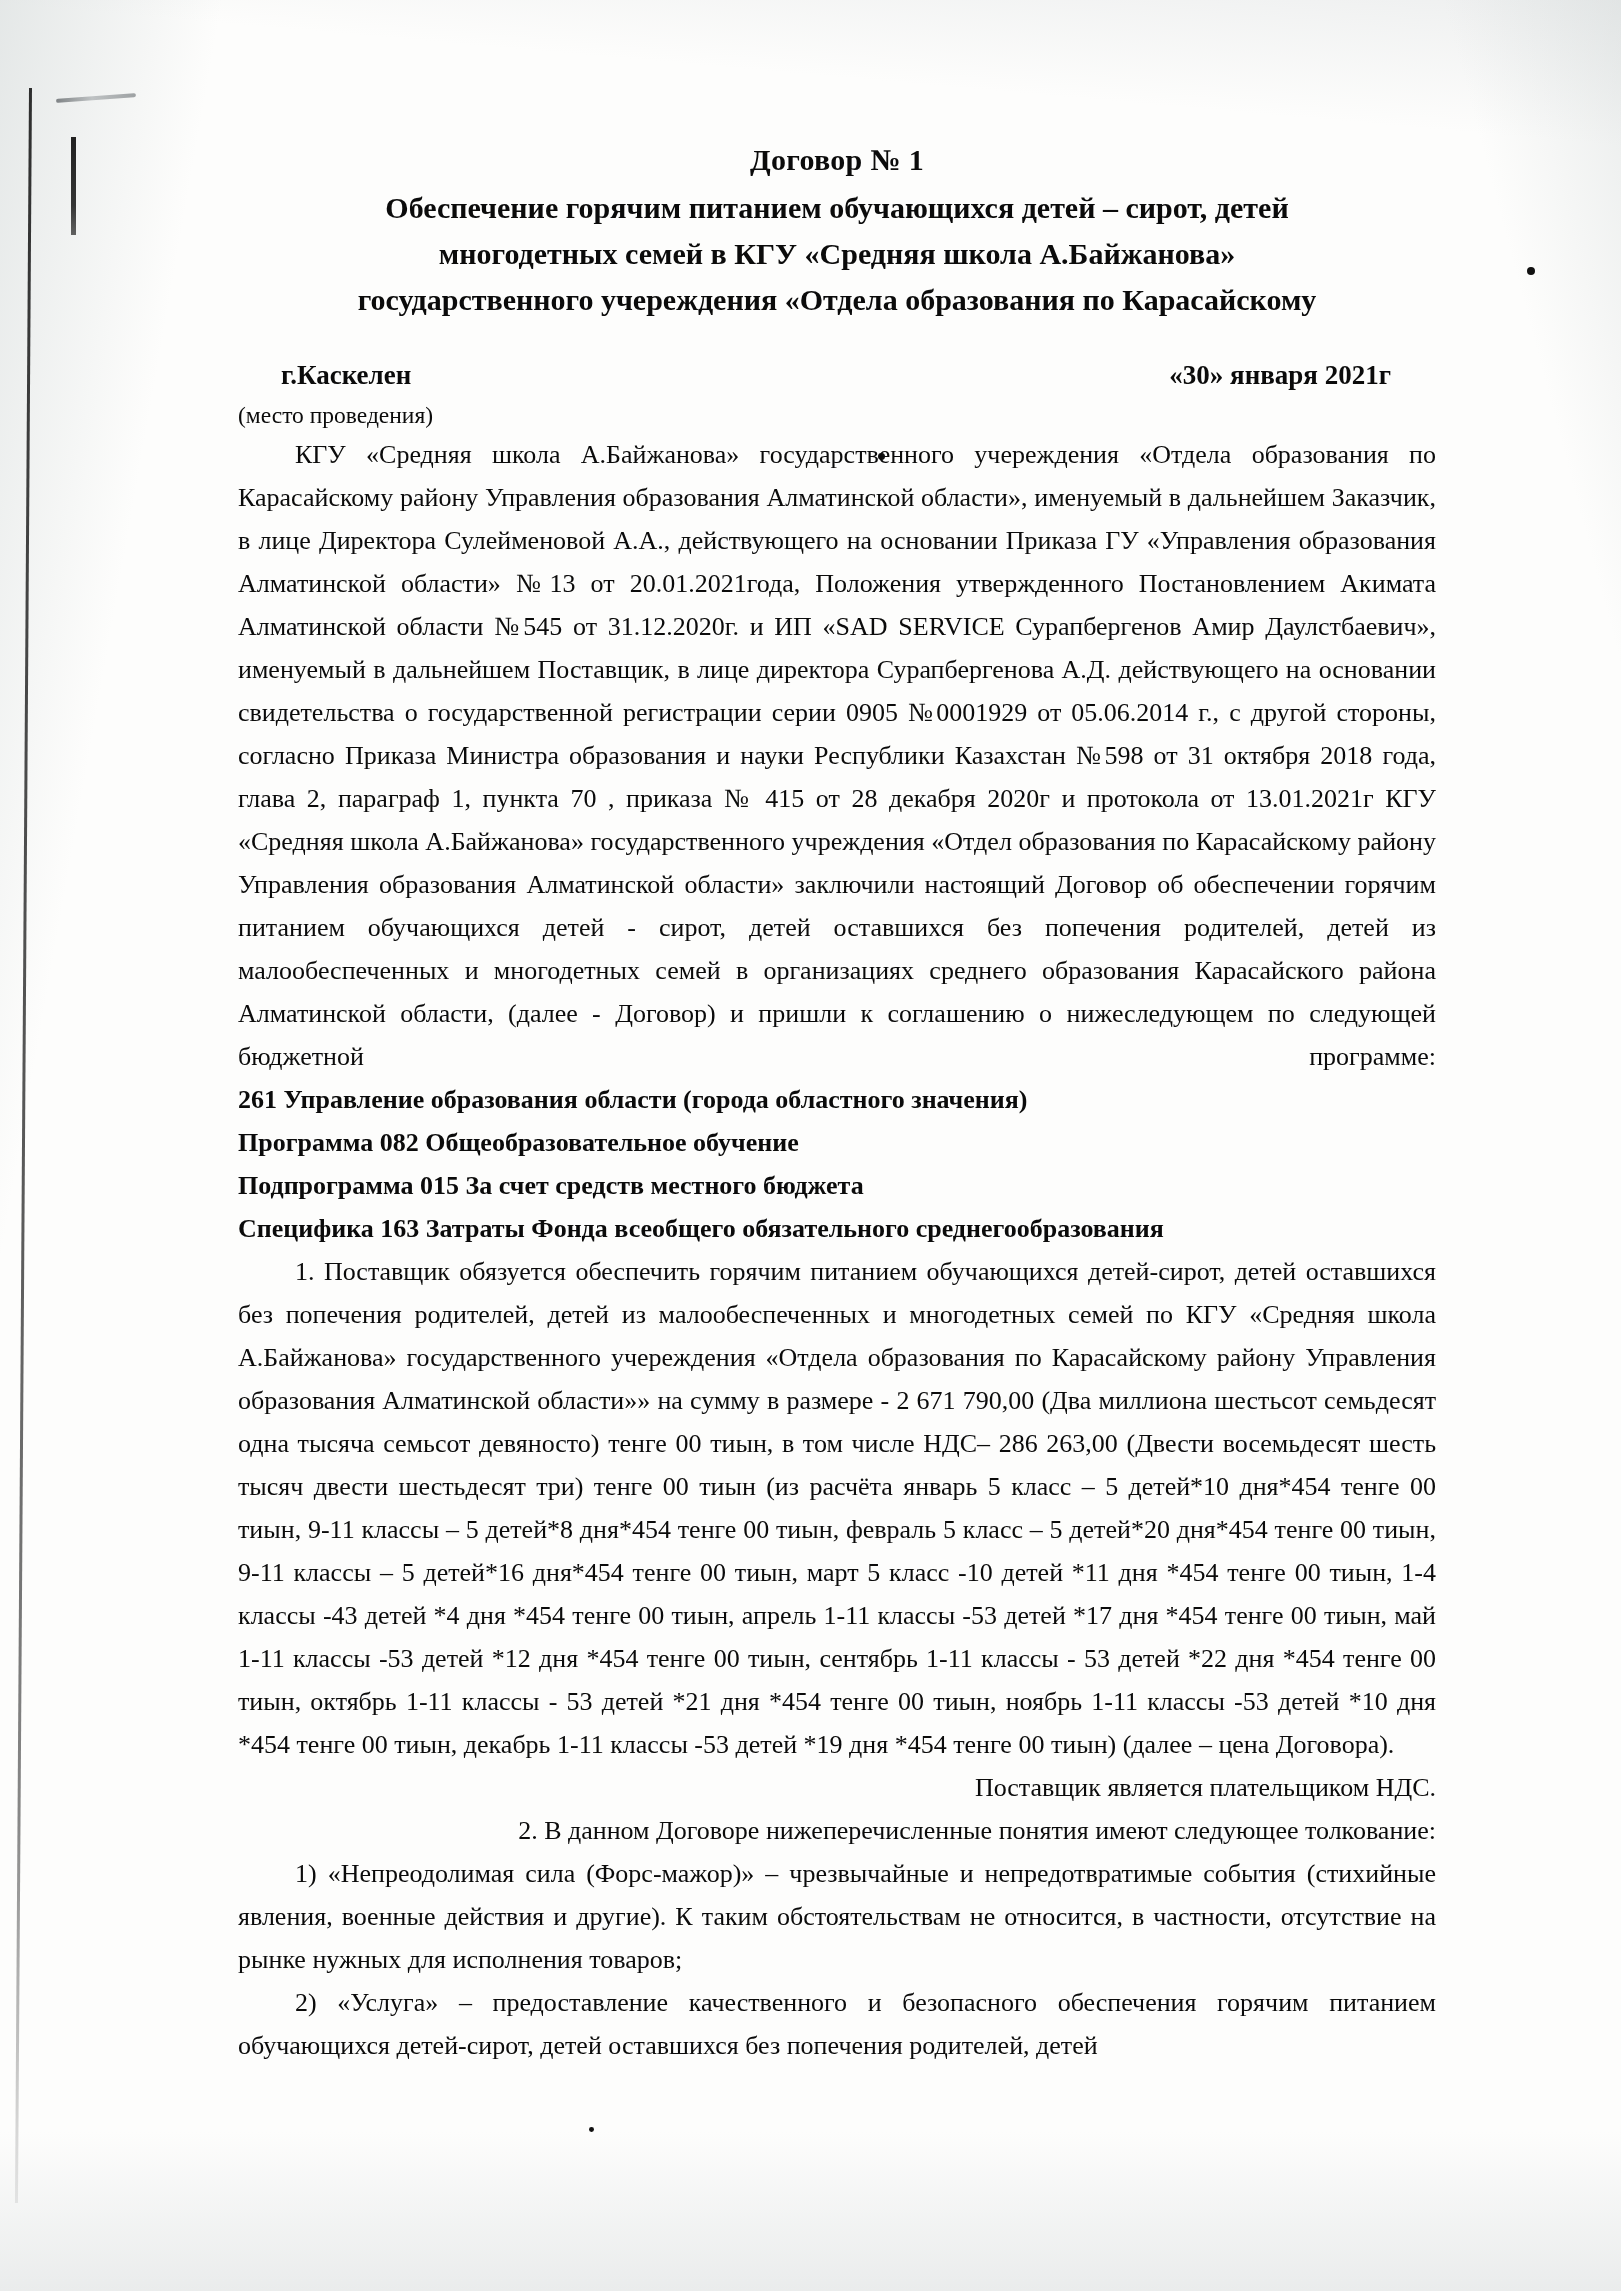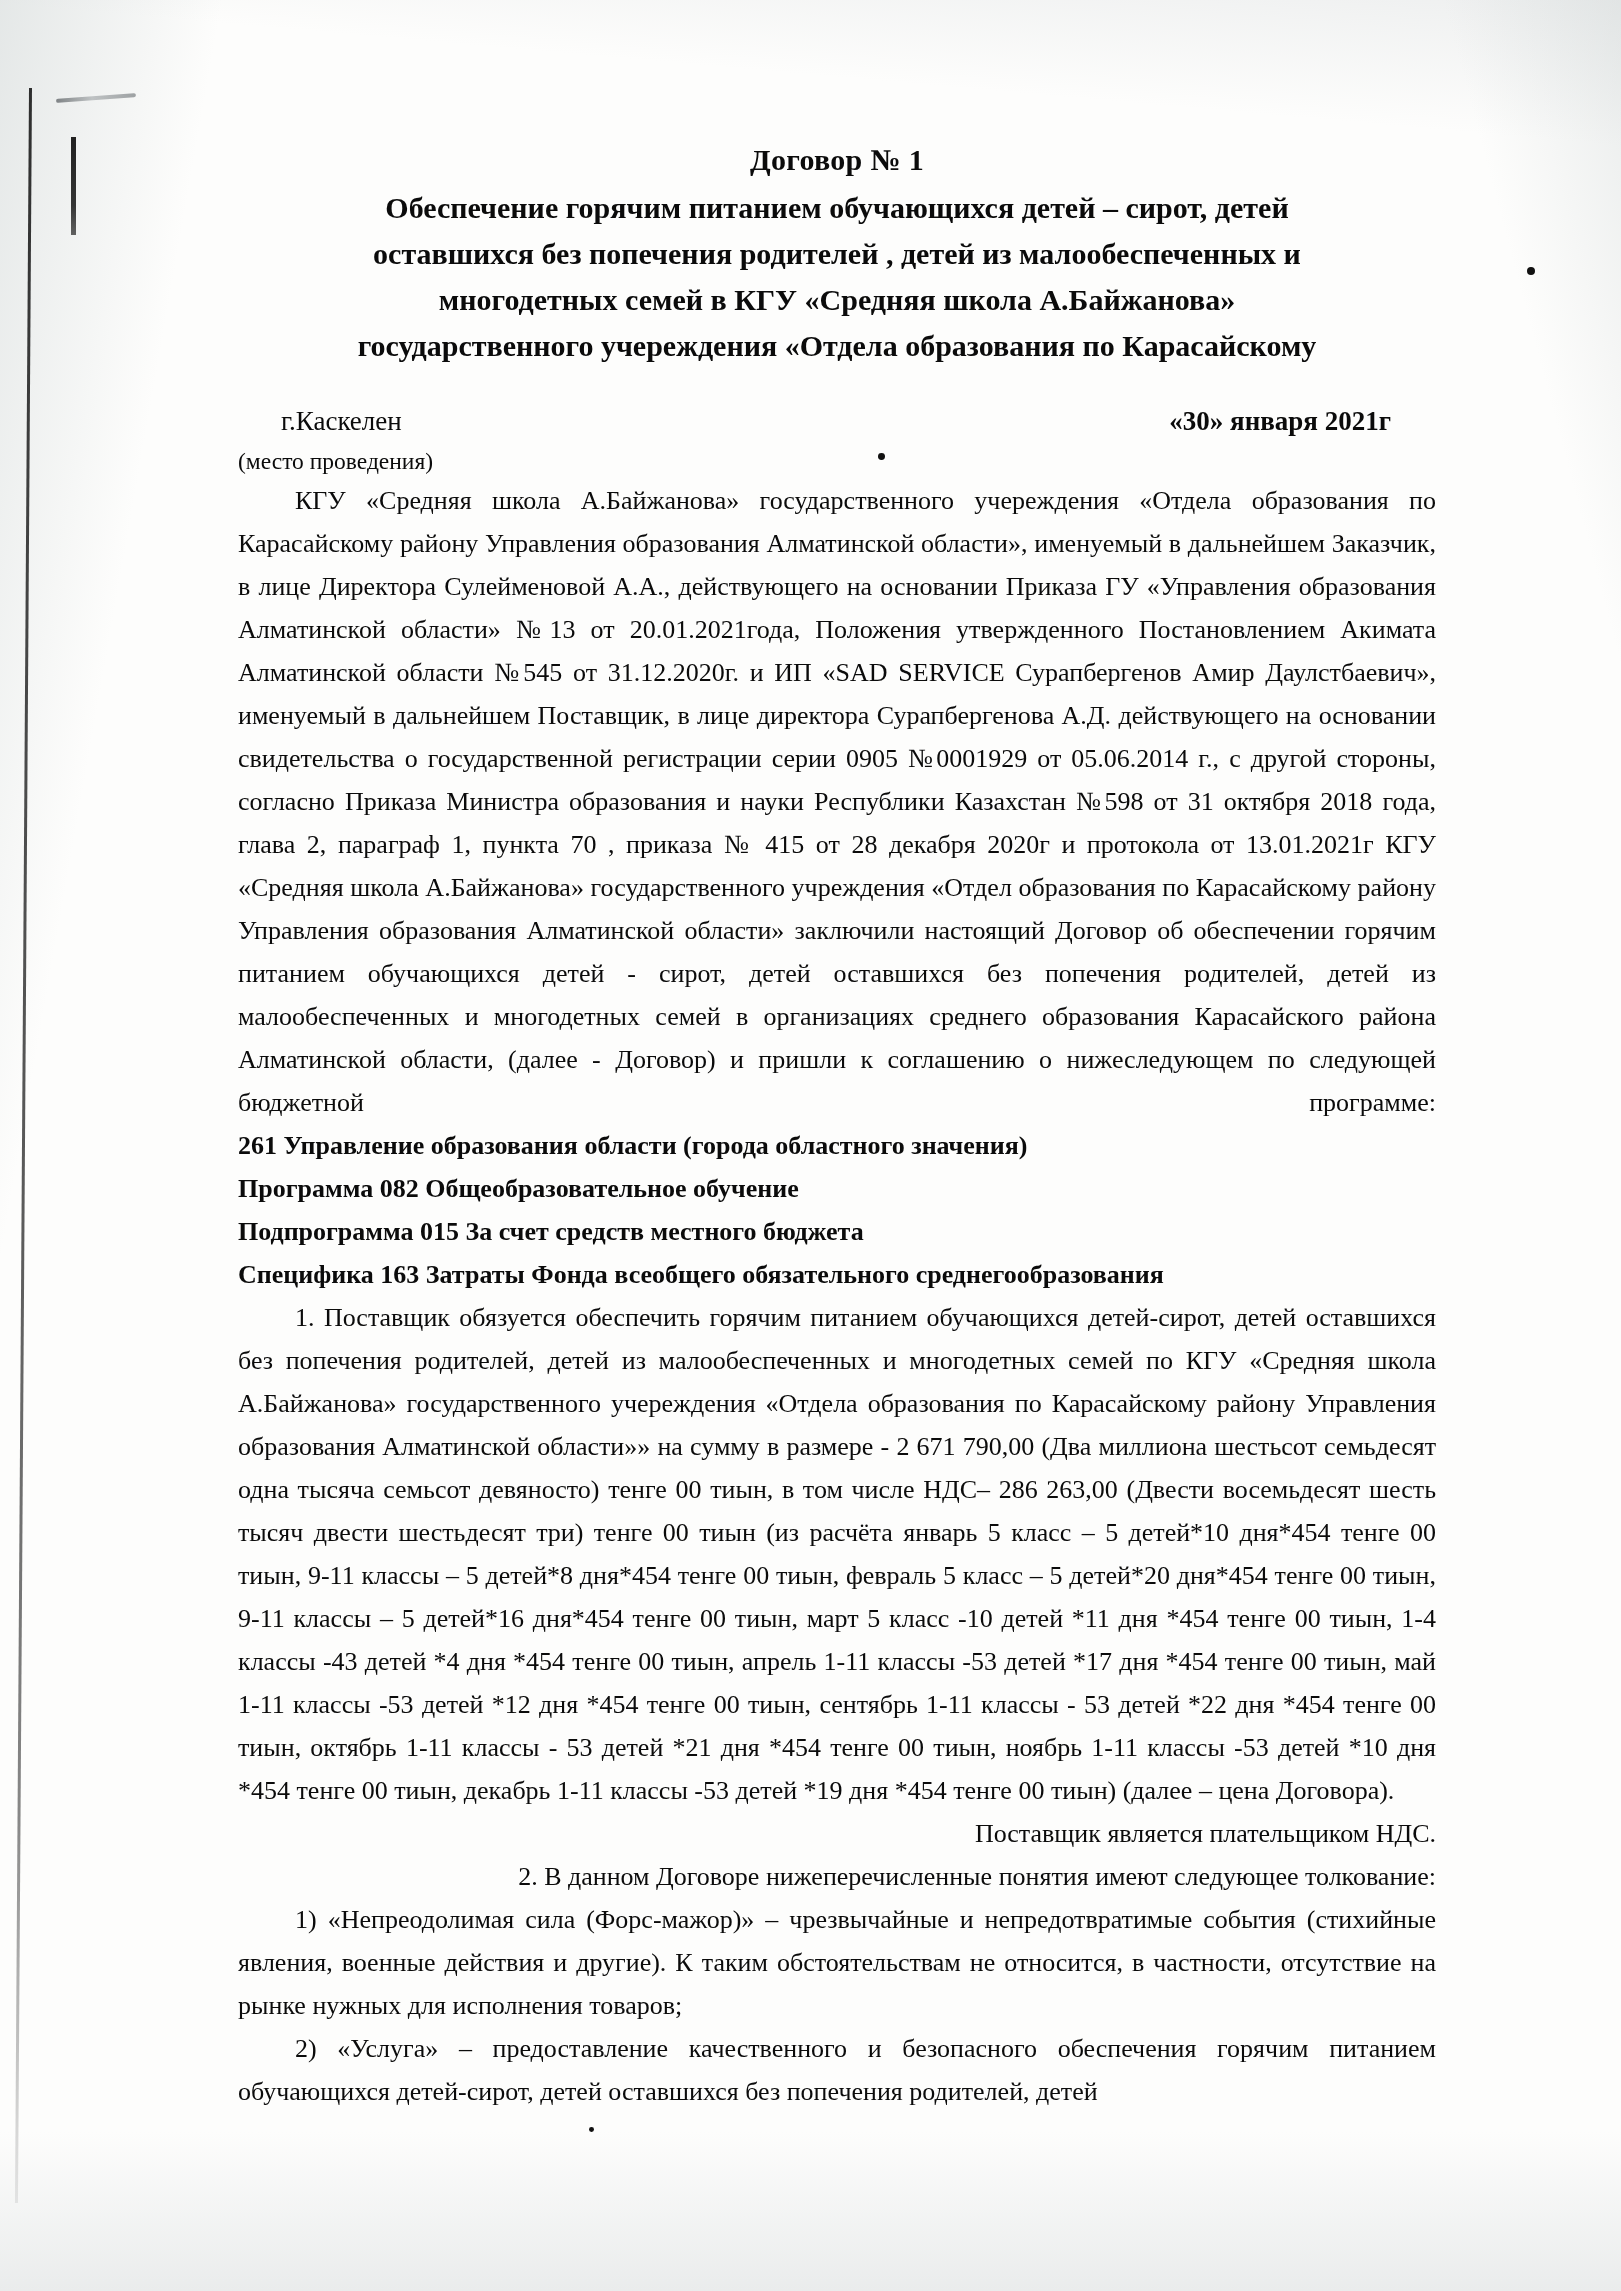--- a/index.html
+++ b/index.html
@@ -108,21 +108,21 @@
 
   .meta-row {
     margin-top: 37px;
     position: relative;
     height: 39px;
   }
   .city {
     position: absolute;
     left: 43px;
     top: 0;
-    font-weight: normal;
+    font-weight: bold;
     font-size: 27px;
     text-align: center;
   }
   .date {
     position: absolute;
     right: 45px;
     top: 0;
     font-weight: bold;
     font-size: 27px;
   }
@@ -179,21 +179,20 @@
   <div class="speck s1"></div>
   <div class="speck s2"></div>
   <div class="speck s3"></div>
 
   <div class="content">
 
     <div class="title-block">
       <div class="title-line1">Договор № 1</div>
       <div class="title-rest">
         <span class="tl">Обеспечение горячим питанием обучающихся детей – сирот, детей</span>
-        <span class="tl">оставшихся без попечения родителей , детей из малообеспеченных и</span>
         <span class="tl">многодетных семей в КГУ «Средняя школа А.Байжанова»</span>
         <span class="tl">государственного учереждения «Отдела образования по Карасайскому</span>
       </div>
     </div>
 
     <div class="meta-row">
       <span class="city">г.Каскелен</span>
       <span class="date">«30»  января 2021г</span>
     </div>
     <div class="place-note">(место проведения)</div>

